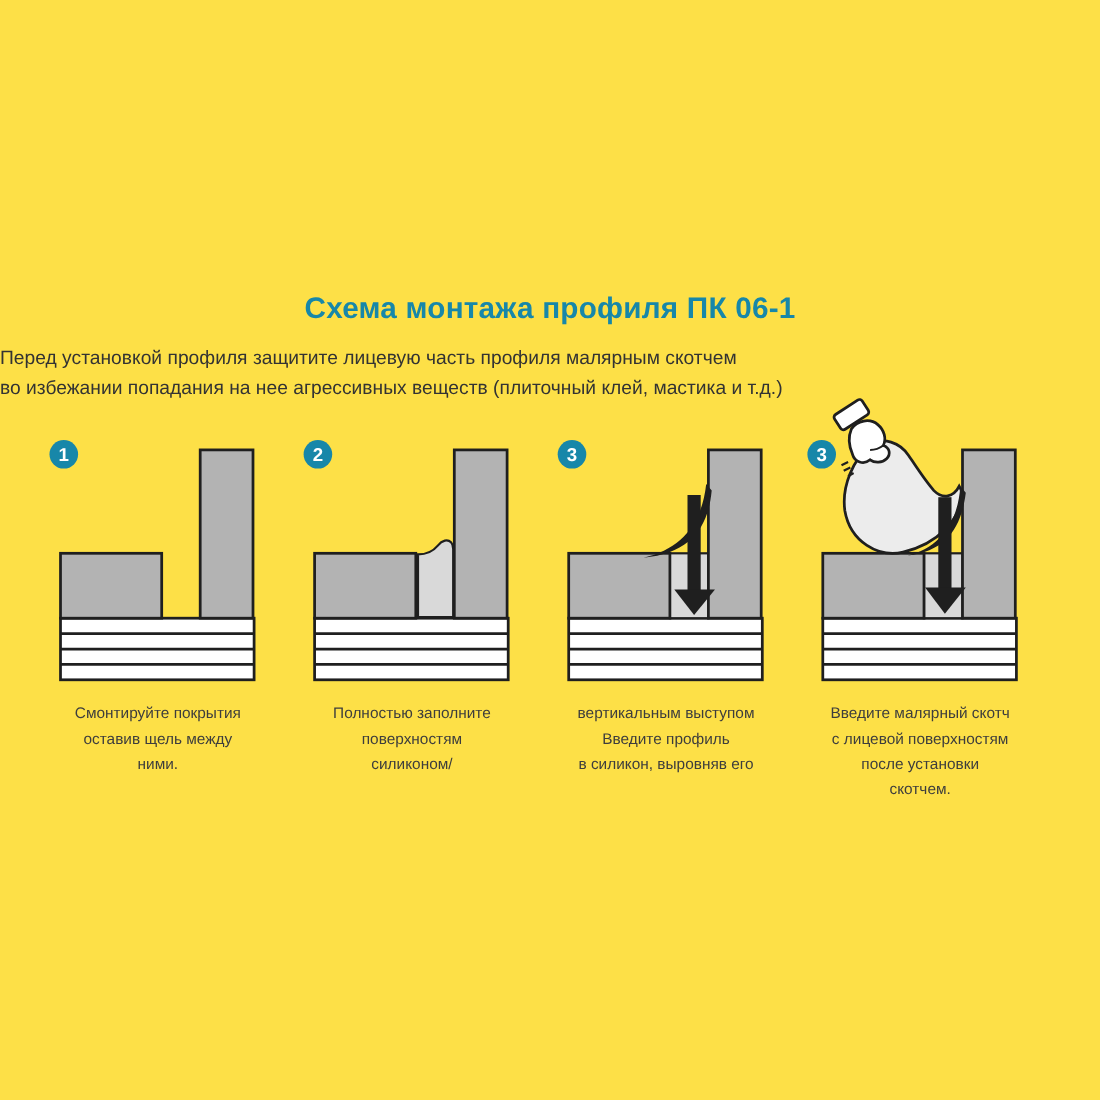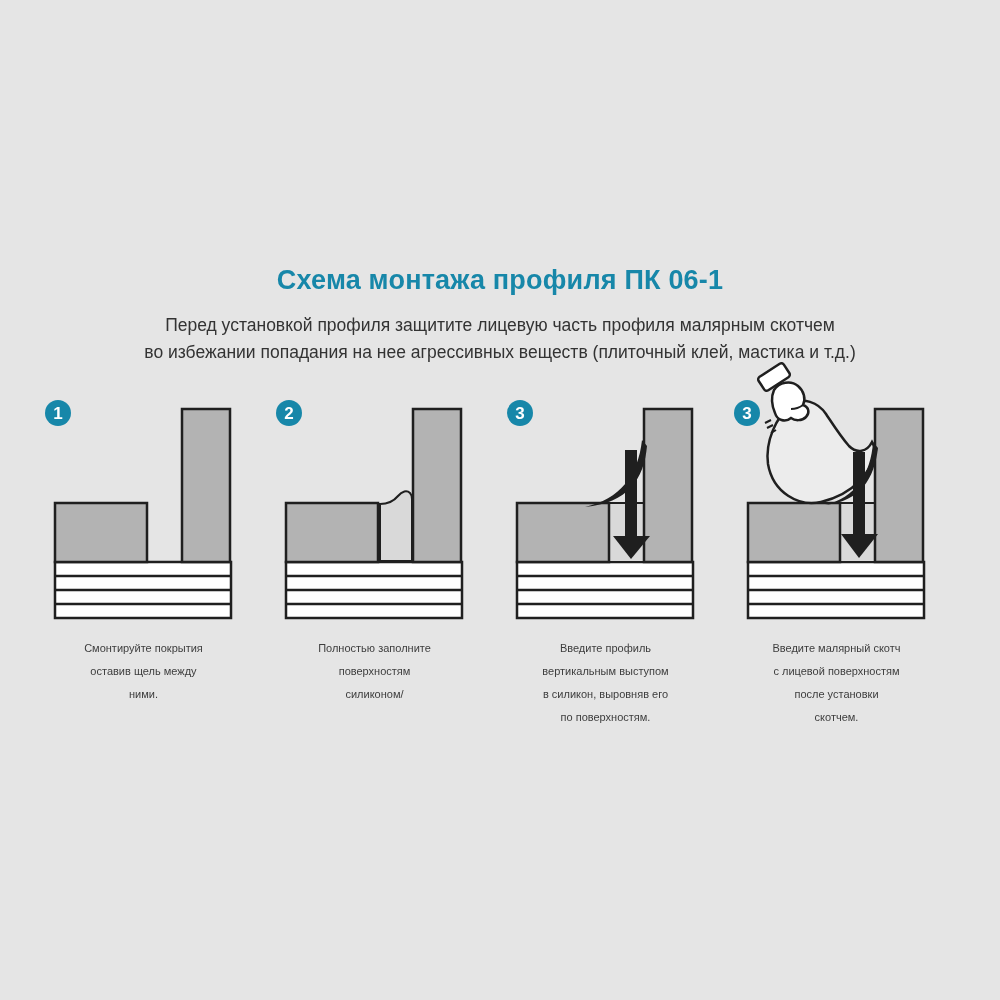--- a/index.html
+++ b/index.html
@@ -1,61 +1,60 @@
 <!DOCTYPE html>
 <html><head>
 <meta charset="utf-8">
 <style>
   * { margin: 0; padding: 0; box-sizing: border-box; }
   html, body { background: #ffffff; }
   .page {
     position: relative;
     width: 1000px;
     height: 1000px;
-    background: #e5e5e5;
+    background: #fde047;
     font-family: "Liberation Sans", sans-serif;
     overflow: hidden;
   }
   .title {
     position: absolute;
     top: 265px;
     left: 0;
     width: 1000px;
     text-align: center;
     font-size: 27px;
     line-height: 31px;
     font-weight: bold;
     color: #1787a9;
     letter-spacing: 0.2px;
   }
   .subtitle {
     position: absolute;
     top: 312px;
     left: 0;
     width: 1000px;
-    text-align: center;
     font-size: 17.5px;
     line-height: 27px;
     color: #333333;
   }
   .steps {
     position: absolute;
     top: 352px;
     left: 28px;
     width: 924px;
     display: flex;
   }
   .step {
     width: 231px;
     text-align: center;
   }
   .step svg { display: block; }
   .caption {
     margin-top: 15px;
-    font-size: 11px;
+    font-size: 14px;
     line-height: 23px;
     color: #3d3d3d;
     white-space: nowrap;
   }
 </style>
 </head>
 <body>
 
 <div class="page">
 
@@ -128,24 +127,23 @@
         <g fill="#1f1f1f">
           <rect x="135" y="98" width="12" height="88"></rect>
           <polygon points="123,184 160,184 141,207"></polygon>
         </g>
         <g>
           <circle cx="30" cy="61" r="13" fill="#1787a9"></circle>
           <text x="30" y="67" text-anchor="middle" font-family="Liberation Sans, sans-serif" font-size="17" font-weight="bold" fill="#ffffff">3</text>
         </g>
       </svg>
       <div class="caption">
+        <div>вертикальным выступом</div>
         <div>Введите профиль</div>
-        <div>вертикальным выступом</div>
         <div>в силикон, выровняв его</div>
-        <div>по поверхностям.</div>
       </div>
     </div>
 
     <div class="step">
       <svg width="231" height="270" viewBox="0 0 231 270">
         <g>
           <rect x="27" y="210" width="176" height="56" fill="#ffffff" stroke="#1f1f1f" stroke-width="2.5"></rect>
           <line x1="27" y1="224" x2="203" y2="224" stroke="#1f1f1f" stroke-width="2.5"></line>
           <line x1="27" y1="238" x2="203" y2="238" stroke="#1f1f1f" stroke-width="2.5"></line>
           <line x1="27" y1="252" x2="203" y2="252" stroke="#1f1f1f" stroke-width="2.5"></line>

